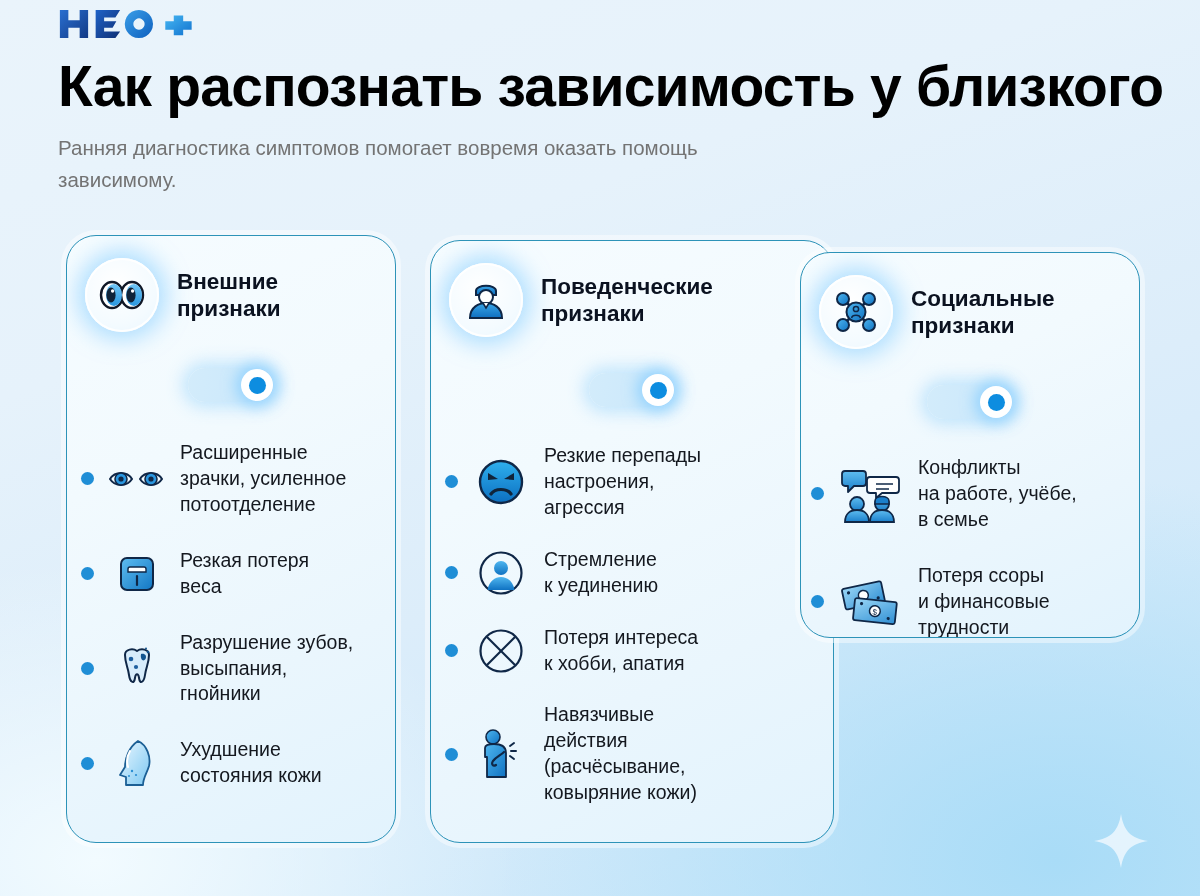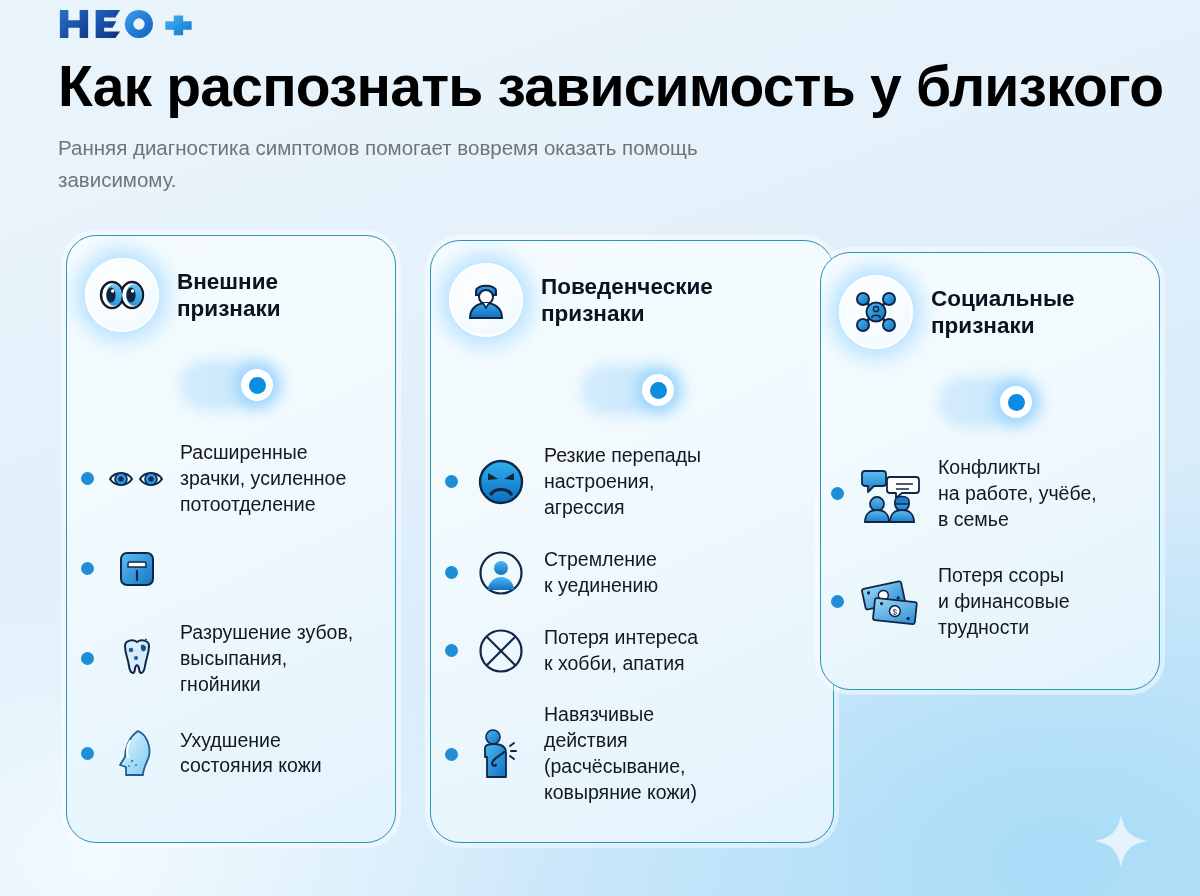--- a/index.html
+++ b/index.html
@@ -61,21 +61,21 @@
     position: absolute;
     border: 1.4px solid #2d93b8;
     border-radius: 30px;
     background: linear-gradient(155deg, #f6fcff 0%, #f2fafe 35%, #eaf6fd 70%, #e2f3fd 100%);
     box-shadow: 0 0 0 5px rgba(255,255,255,0.45);
     overflow: hidden;
   }
 
   .card-1 { left: 66px;  top: 235px; width: 330px; height: 608px; }
   .card-2 { left: 430px; top: 240px; width: 404px; height: 603px; }
-  .card-3 { left: 800px; top: 252px; width: 340px; height: 438px; margin-left: 20px; }
+  .card-3 { left: 800px; top: 252px; width: 340px; height: 386px; }
 
   .card-head {
     display: flex;
     align-items: center;
     gap: 18px;
     padding: 22px 20px 0 18px;
   }
 
   .head-badge {
     flex: 0 0 auto;
@@ -278,20 +278,22 @@
               <linearGradient id="scaleG" x1="0" y1="0" x2="1" y2="1">
                 <stop offset="0" stop-color="#5fbdf0"></stop>
                   <stop offset="1" stop-color="#1277c4"></stop>
               </linearGradient>
             </defs>
             <rect x="5" y="5" width="32" height="32" rx="6" fill="url(#scaleG)" stroke="#0f2747" stroke-width="2"></rect>
             <path d="M14 14 h14 a2 2 0 0 1 2 2 v3 h-18 v-3 a2 2 0 0 1 2 -2 Z" fill="#ffffff" stroke="#0f2747" stroke-width="1.4"></path>
             <line x1="21" y1="23" x2="21" y2="32" stroke="#0f2747" stroke-width="2.2" stroke-linecap="round"></line>
           </svg>
         </span>
+        <span class="item-text">Резкая потеря
+веса</span>
       </div>
 
       <div class="list-item">
         <span class="bullet"></span>
         <span class="item-icon">
           <svg width="42" height="46" viewBox="0 0 42 46">
             <path d="M9 10 C9 4, 17 3, 21 6 C25 3, 33 4, 33 10 C33 18, 30 22, 29 30 C28 37, 24 40, 23 33 C22.4 28, 19.6 28, 19 33 C18 40, 14 37, 13 30 C12 22, 9 18, 9 10 Z" fill="#d7ecfb" stroke="#0f2747" stroke-width="2" stroke-linejoin="round"></path>
             <circle cx="15" cy="14" r="2.3" fill="#1d5e9e"></circle>
             <circle cx="20" cy="22" r="2.1" fill="#1d5e9e"></circle>
             <path d="M25 9 C29 8, 31 11, 29.5 14 C27.5 17, 24 15, 25 9 Z" fill="#12548f"></path>

